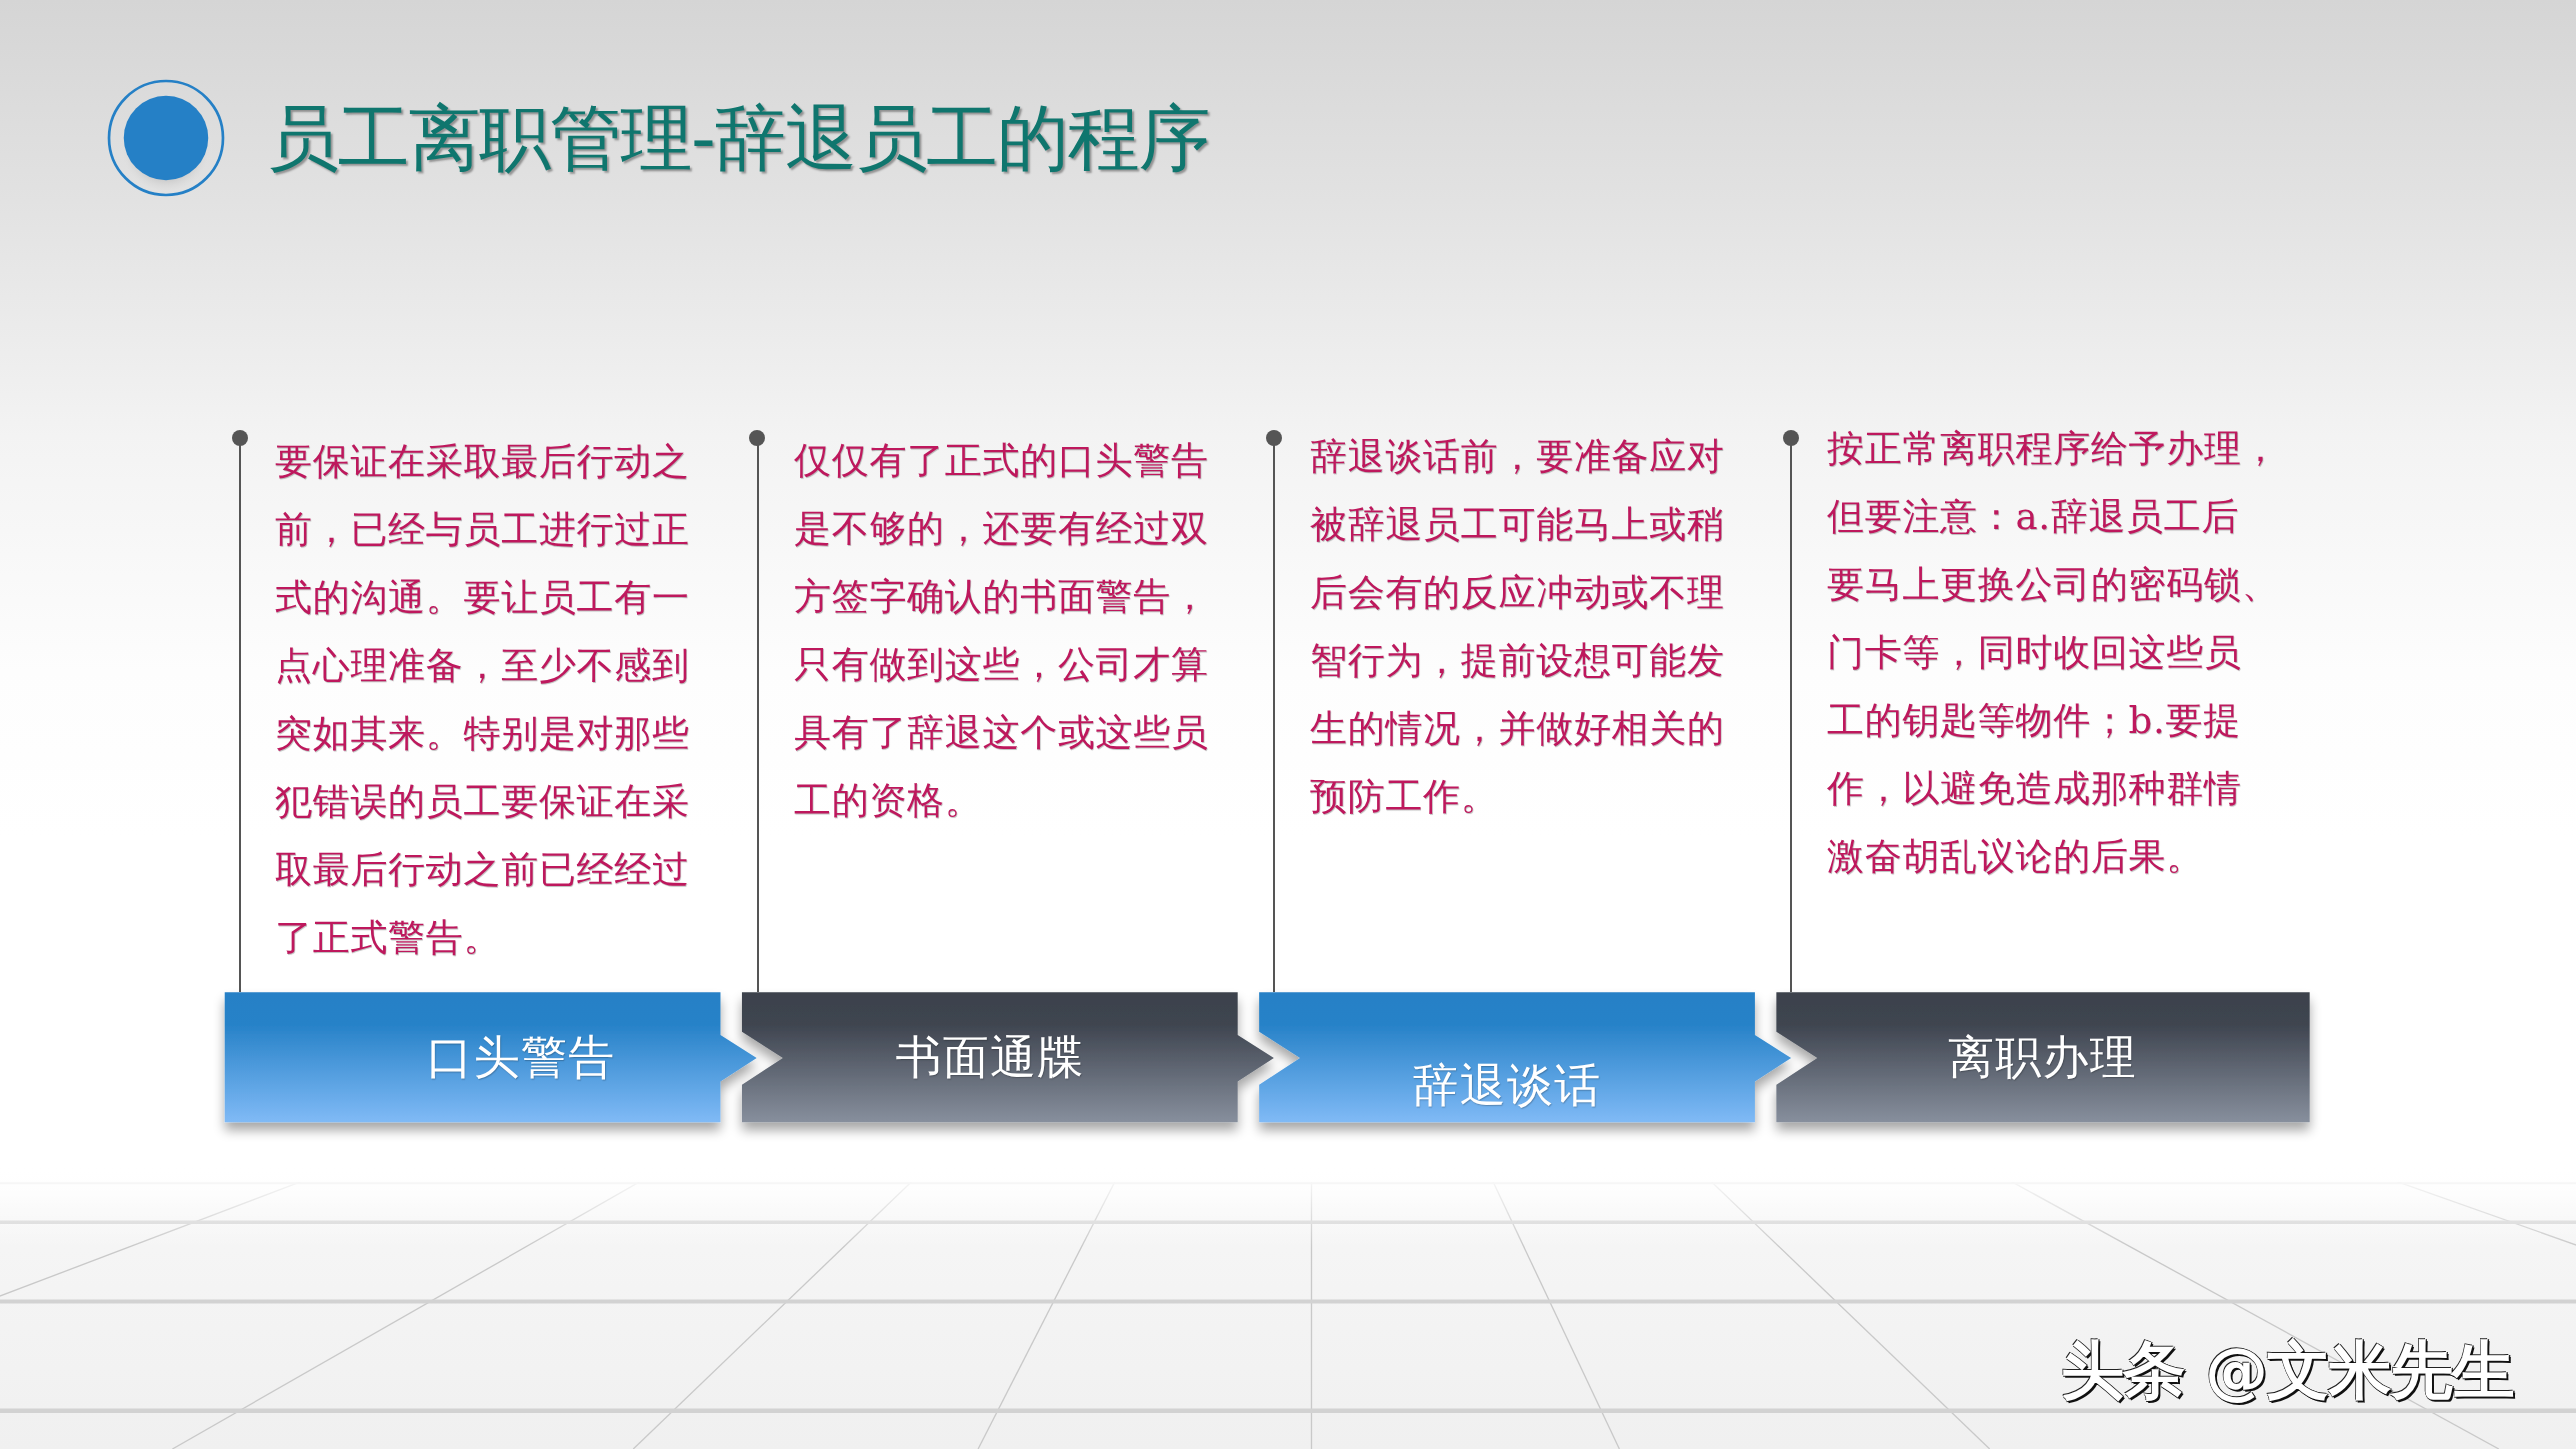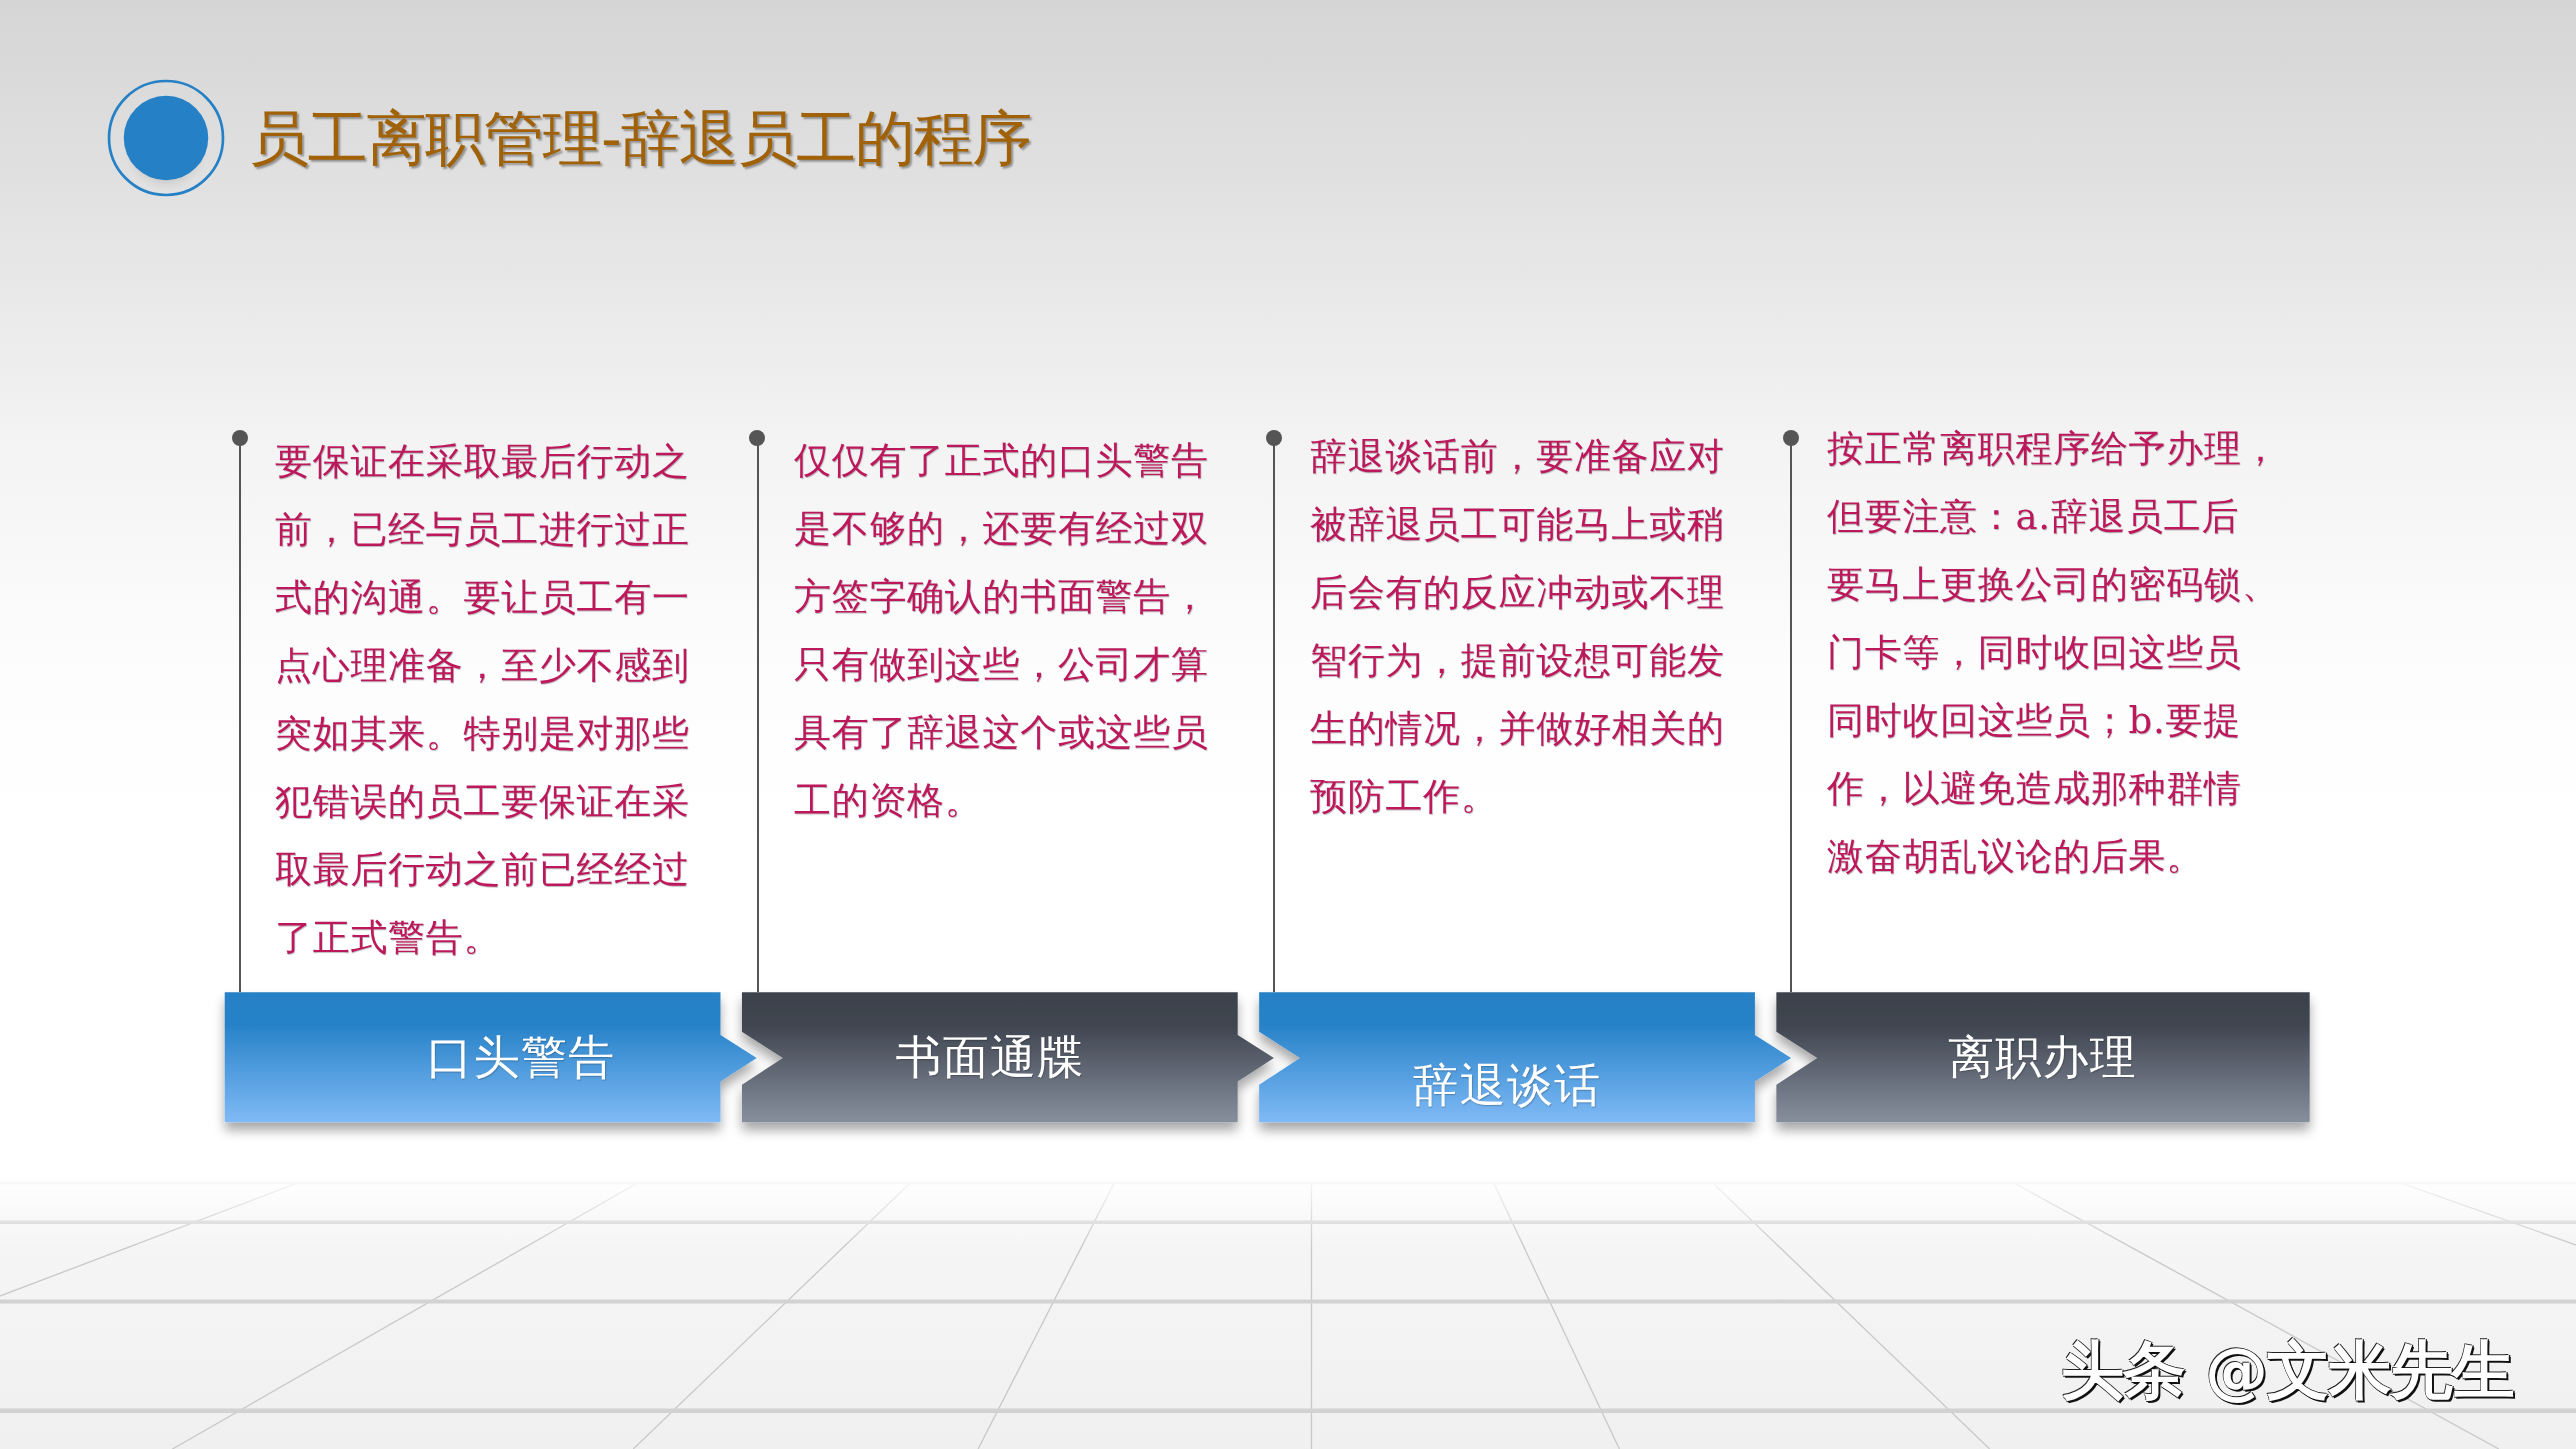--- a/index.html
+++ b/index.html
@@ -2,22 +2,22 @@
 <html style="font-size:10.7px"><head>
 <meta charset="utf-8">
 <style>
   html, body { margin:0; padding:0; }
   body { width:2576px; height:1449px; overflow:hidden; position:relative;
          font-family: "DejaVu Serif", "Liberation Serif", serif; }
   .slide { position:absolute; left:0; top:0; width:2576px; height:1449px;
     background: linear-gradient(to bottom, #d5d5d5 0px, #e2e2e2 201px, #f3f3f3 436px, #fdfdfd 671px, #ffffff 839px, #ffffff 1167px, #f6f6f6 1208px, #f0f0f0 1449px); }
   .floor { position:absolute; left:0; top:0; width:2576px; height:1449px; }
   .title-mark { position:absolute; left:107px; top:79px; width:118px; height:118px; }
-  .title { position:absolute; left:249px; top:91px; font-size:60px; line-height:94px;
-    color:#a16207; letter-spacing:-1.3px; white-space:nowrap;
+  .title { position:absolute; left:267px; top:91px; font-size:72px; line-height:94px;
+    color:#0f766e; letter-spacing:-1.3px; white-space:nowrap;
     text-shadow: 2px 2px 2px rgba(0,0,0,0.35); }
   .col { position:absolute; }
   .col .dot { position:absolute; width:16px; height:16px; border-radius:50%; background:#555555; }
   .col .vline { position:absolute; width:2px; background:#555555; }
   .col .text { position:absolute; width:429px; font-size:37px; line-height:68px;
     color:#be185d; text-shadow: 0.7px 0.7px 0.7px rgba(0,0,0,0.25); letter-spacing:0.7px; }
   .bars { position:absolute; left:0; top:0; width:2576px; height:1449px; }
   .bar-label { position:absolute; top:992px; height:130px; line-height:130px; text-align:center;
     font-size:46px; color:#ffffff; letter-spacing:1.3px;
     text-shadow: 0.7px 0.7px 1.3px rgba(0,0,0,0.25); }
@@ -119,21 +119,21 @@
 </div>
 
 <div class="col">
   <div class="dot" style="left:1783px; top:430px;"></div>
   <div class="vline" style="left:1790px; top:438px; height:554px;"></div>
   <div class="text" style="left:1827px; top:415px; width:470px;">
     <div>按正常离职程序给予办理，</div>
     <div>但要注意：a.辞退员工后</div>
     <div>要马上更换公司的密码锁、</div>
     <div>门卡等，同时收回这些员</div>
-    <div>同时收回这些员；b.要提</div>
+    <div>工的钥匙等物件；b.要提</div>
     <div>作，以避免造成那种群情</div>
     <div>激奋胡乱议论的后果。</div>
   </div>
 </div>
 
 <svg class="bars" viewBox="0 0 3840 2160" xmlns="http://www.w3.org/2000/svg">
   <defs>
     <linearGradient id="gBlue" x1="0" y1="1479" x2="0" y2="1673" gradientUnits="userSpaceOnUse">
       <stop offset="0" stop-color="#2580C6"></stop>
       <stop offset="0.25" stop-color="#2782C8"></stop>

